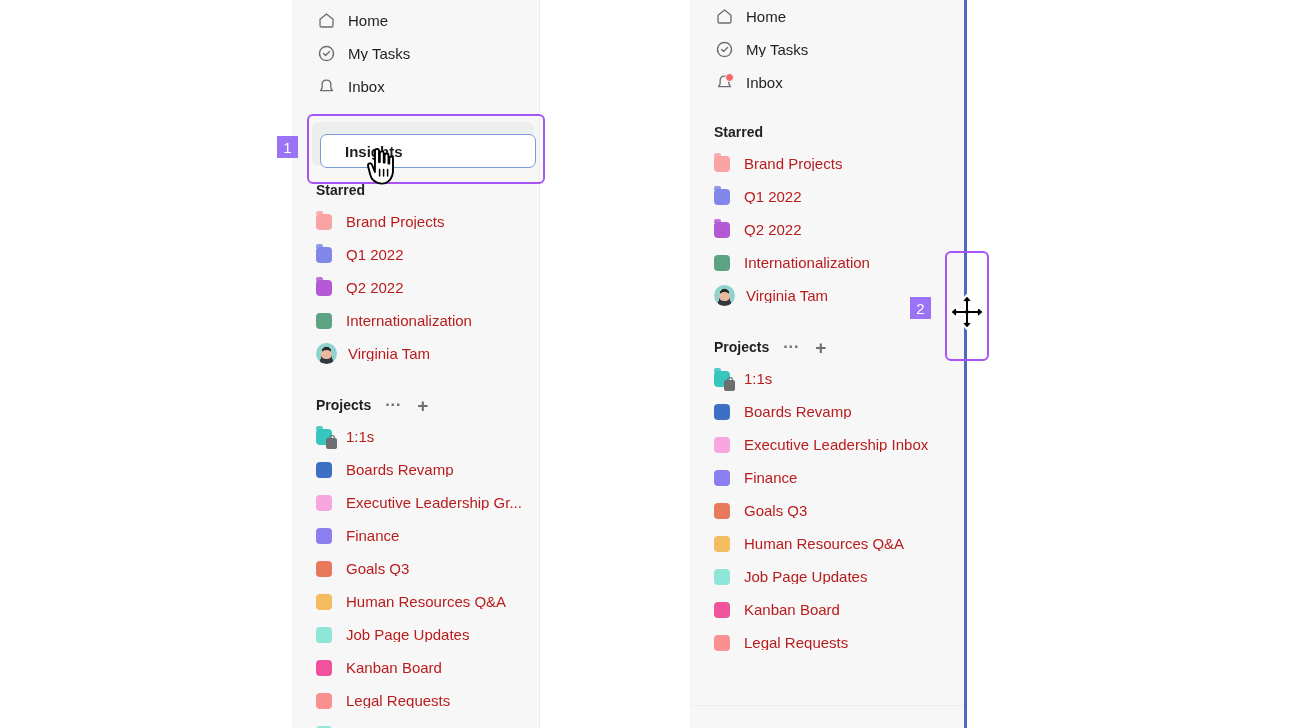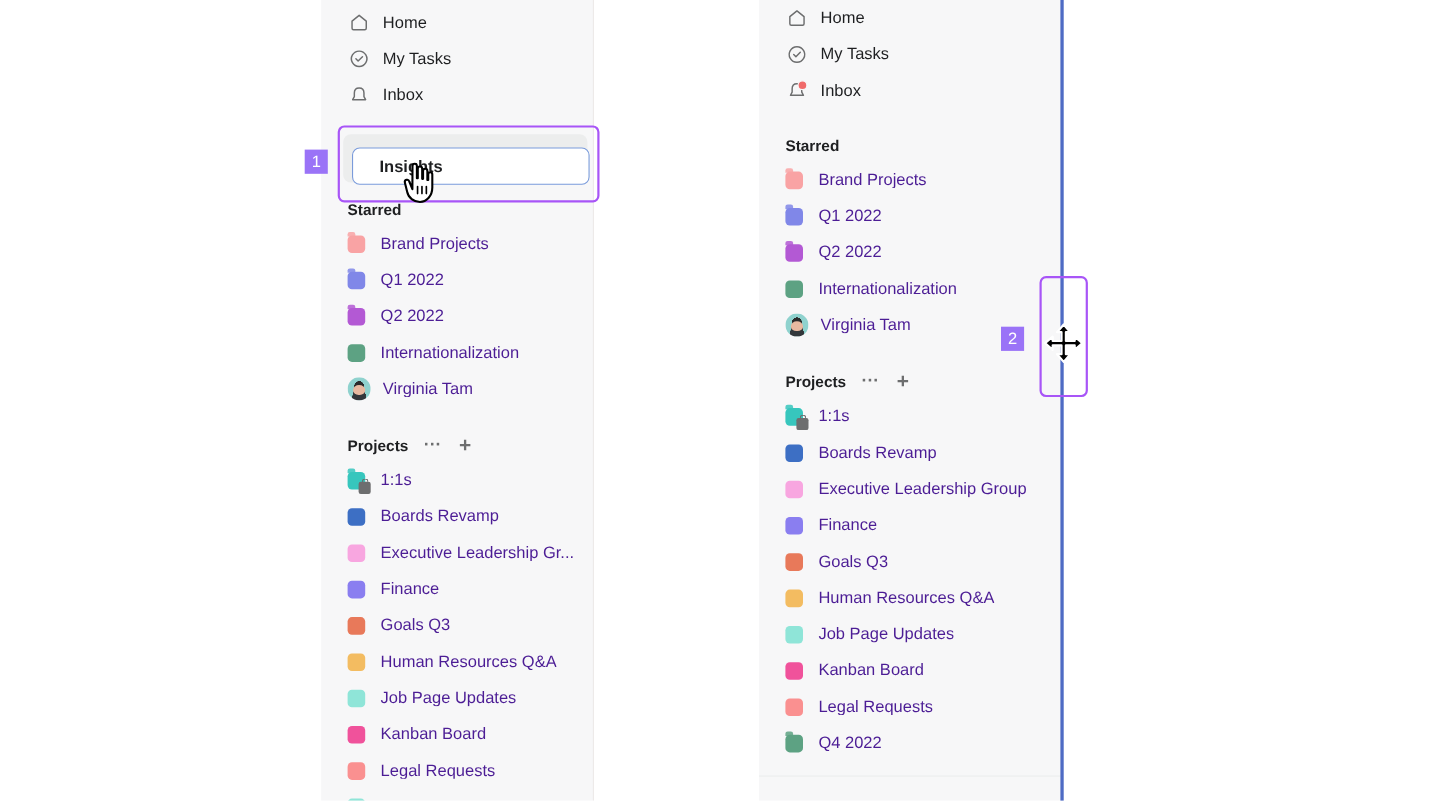--- a/index.html
+++ b/index.html
@@ -43,21 +43,21 @@
   .section-head .dots, .section-head .plus {
     margin-left: 14px; color: #6d6e6f; font-size: 16px; line-height: 1;
   }
   .section-head .plus { margin-left: 16px; font-size: 19px; }
 
   .proj-item { display:flex; align-items:center; height:33px; padding-left:24px; box-sizing:border-box;}
   .proj-item .sw {
     width: 16px; height: 16px; border-radius: 4px; margin-right: 14px;
     flex: 0 0 auto; position: relative;
   }
-  .proj-item .lbl { font-size: 15px; color:#4c1d95; line-height:1; white-space:nowrap; overflow:hidden; text-overflow:ellipsis; }
+  .proj-item .lbl { font-size: 15px; color:#b91c1c; line-height:1; white-space:nowrap; overflow:hidden; text-overflow:ellipsis; }
 
   
   .sw.folder::before {
     content:""; position:absolute; left:0; top:-3px;
     width: 7px; height: 4px; border-radius: 2px 2px 0 0;
     background: inherit; opacity: .85;
   }
   .sw .lock {
     position:absolute; right:-5px; bottom:-4px;
     width:11px; height:11px; border-radius:2px;
@@ -305,21 +305,21 @@
             <span class="lock"></span>
           </span>
           <span class="lbl" style="max-width: 215px;">1:1s</span>
         </div>
         <div class="proj-item" style="position: absolute; top: 395px; left: 0px; right: 0px;">
           <span class="sw" style="background: rgb(61, 111, 196);"></span>
           <span class="lbl" style="max-width: 215px;">Boards Revamp</span>
         </div>
         <div class="proj-item" style="position: absolute; top: 428px; left: 0px; right: 0px;">
           <span class="sw" style="background: rgb(248, 166, 224);"></span>
-          <span class="lbl" style="max-width: 215px;">Executive Leadership Group</span>
+          <span class="lbl" style="max-width: 215px;">Executive Leadership Inbox</span>
         </div>
         <div class="proj-item" style="position: absolute; top: 461px; left: 0px; right: 0px;">
           <span class="sw" style="background: rgb(138, 126, 240);"></span>
           <span class="lbl" style="max-width: 215px;">Finance</span>
         </div>
         <div class="proj-item" style="position: absolute; top: 494px; left: 0px; right: 0px;">
           <span class="sw" style="background: rgb(232, 121, 90);"></span>
           <span class="lbl" style="max-width: 215px;">Goals Q3</span>
         </div>
         <div class="proj-item" style="position: absolute; top: 527px; left: 0px; right: 0px;">
@@ -330,24 +330,20 @@
           <span class="sw" style="background: rgb(143, 229, 216);"></span>
           <span class="lbl" style="max-width: 215px;">Job Page Updates</span>
         </div>
         <div class="proj-item" style="position: absolute; top: 593px; left: 0px; right: 0px;">
           <span class="sw" style="background: rgb(240, 82, 155);"></span>
           <span class="lbl" style="max-width: 215px;">Kanban Board</span>
         </div>
         <div class="proj-item" style="position: absolute; top: 626px; left: 0px; right: 0px;">
           <span class="sw" style="background: rgb(250, 144, 144);"></span>
           <span class="lbl" style="max-width: 215px;">Legal Requests</span>
-        </div>
-        <div class="proj-item" style="position: absolute; top: 659px; left: 0px; right: 0px;">
-          <span class="sw folder" style="background: rgb(93, 162, 131);"></span>
-          <span class="lbl" style="max-width: 215px;">Q4 2022</span>
         </div>
       </div>
   </div>
 
   <div class="hr" style="left:690px; top:705px; width:275px;"></div>
 
   <div class="drag-line" style="left:964px; top:0; height:728px;"></div>
 
   <div class="ann-box" style="left:945px; top:251px; width:44px; height:110px;"></div>
 

